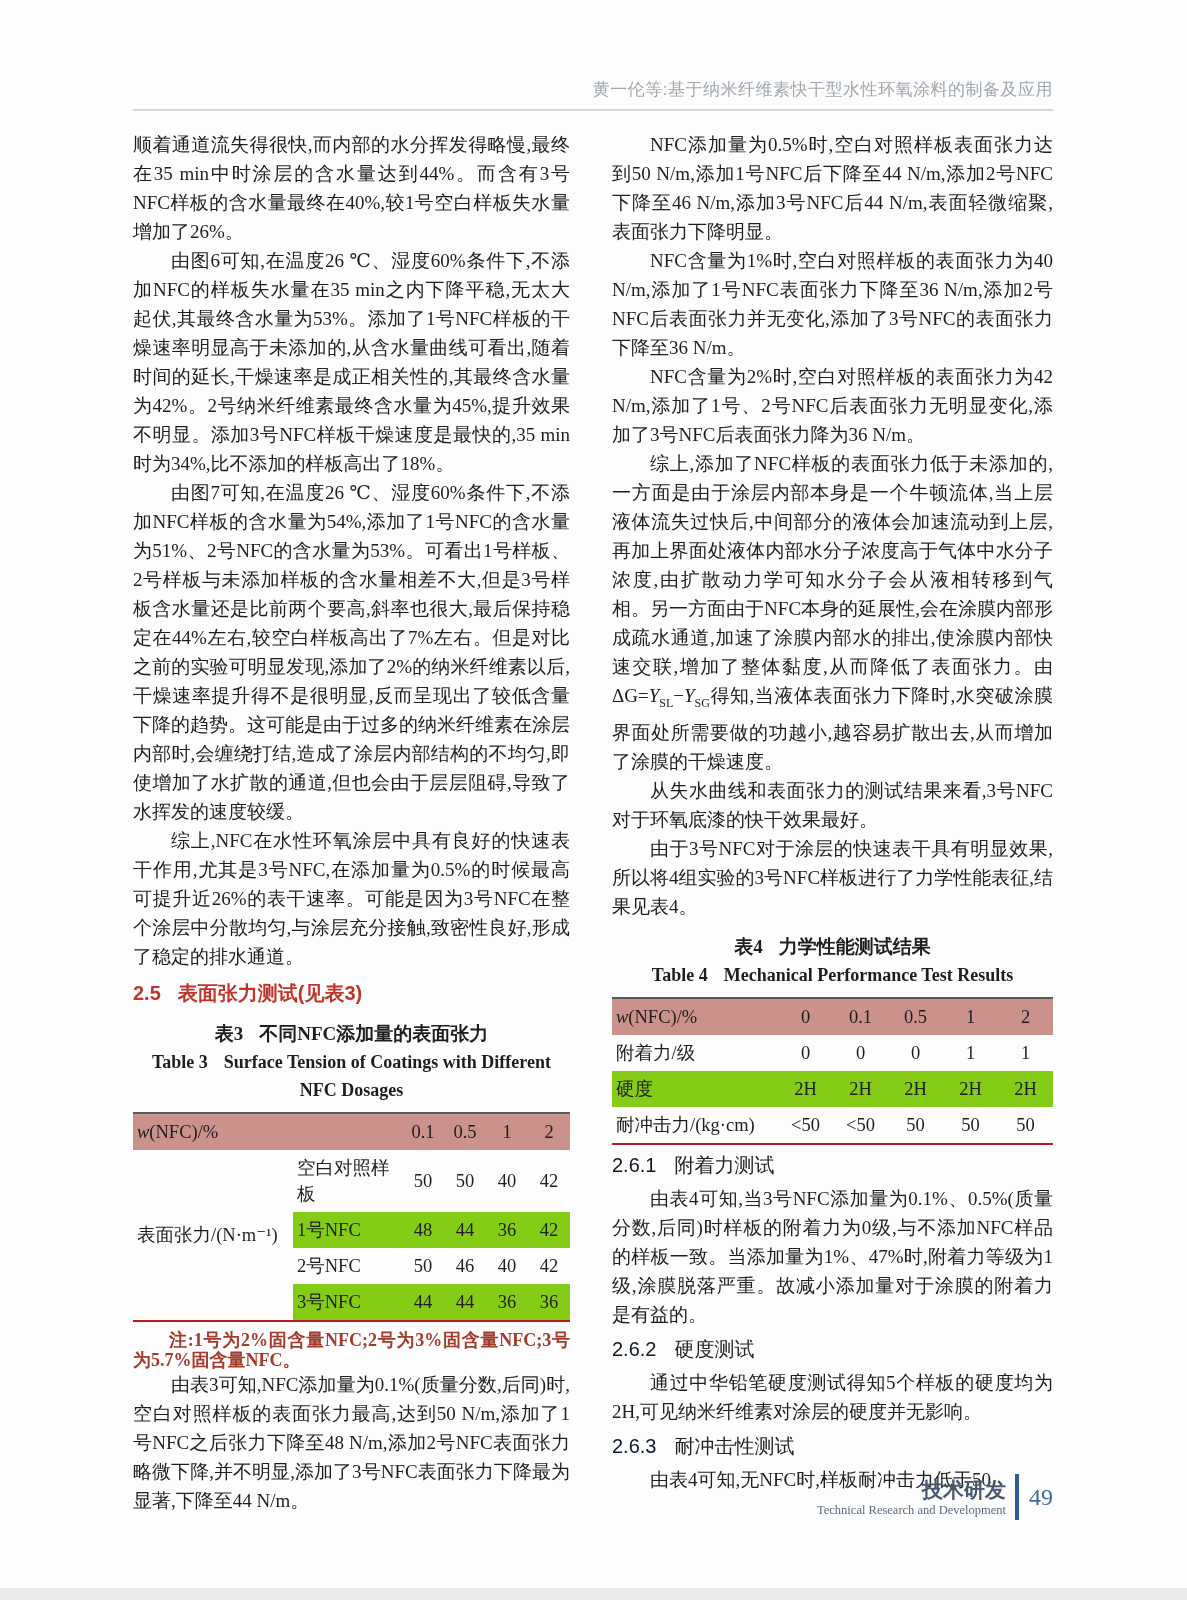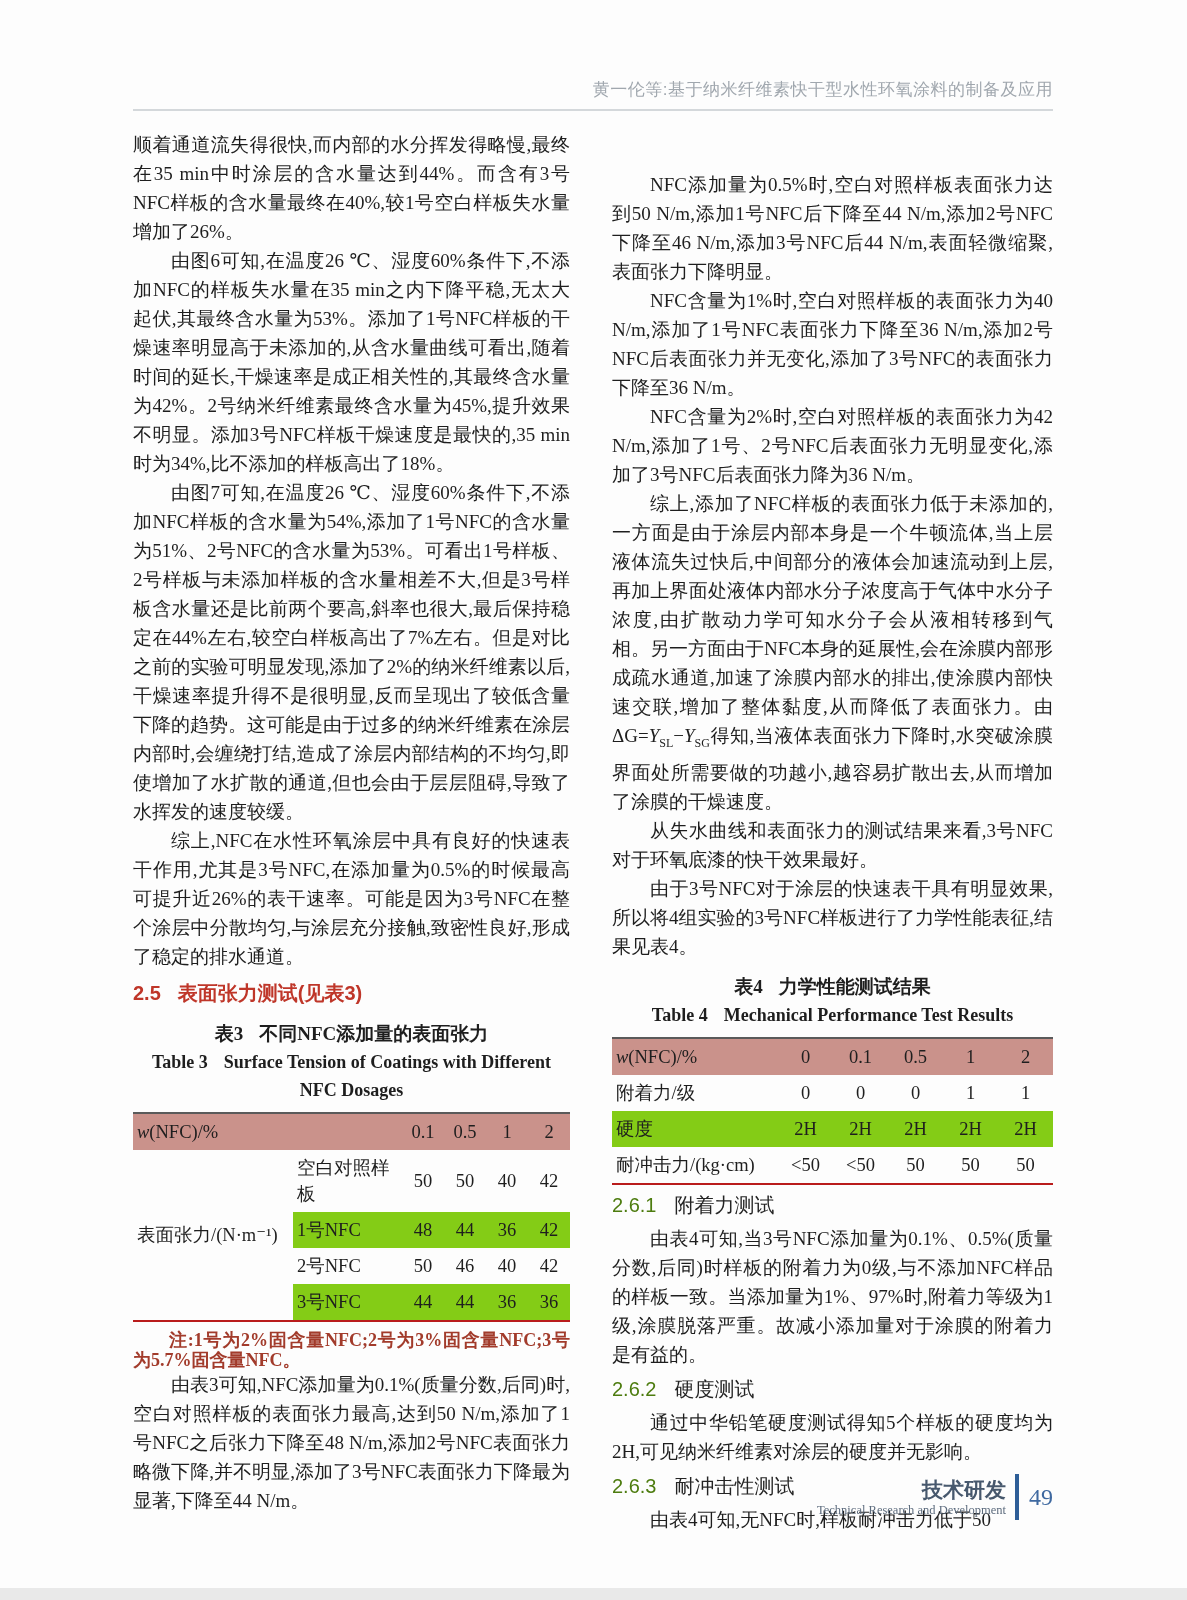--- a/index.html
+++ b/index.html
@@ -13,33 +13,33 @@
   .header{position:absolute; left:133px; top:78px; width:920px;}
   .header-title{
     text-align:right; font-family:"Liberation Sans","DejaVu Sans",sans-serif;
     font-size:17px; color:#a0a7ae; letter-spacing:.5px;
   }
   .header-rule{margin-top:8px; border-top:2px solid #d4d8db; height:0;}
 
   
   .col{position:absolute; top:130px; font-size:19px; line-height:29px; text-align:justify;}
   .col-left{left:133px; width:437px;}
-  .col-right{left:612px; width:441px;margin-top:40px;}
+  .col-right{left:612px; width:441px;}
   p.para{margin:0; text-indent:2em;}
   p.noindent{text-indent:0;}
   .mt{margin-top:28px;}
 
   
   .sec{
     display:flex; gap:17px; margin:7px 0 6px; text-indent:0;
     font-family:"Liberation Sans","DejaVu Sans",sans-serif;
     font-size:20px; font-weight:700; color:#bf3629; line-height:30px;
   }
   .subsec{display:flex; gap:18px; margin:5px 0 3px; text-indent:0; font-size:20px; line-height:31px;}
-  .subsec .num{font-family:"Liberation Sans","DejaVu Sans",sans-serif; color:#4d7c0f;}
+  .subsec .num{font-family:"Liberation Sans","DejaVu Sans",sans-serif; color:#0f172a;}
   .subsec .ttl{color:#242424;}
 
   
   .caption{ text-align:center; font-weight:700; font-size:19px; line-height:28px; margin-top:12px; text-indent:0;}
   .caption .cap-label{margin-right:16px;}
   .caption-en{font-size:18px; margin-top:0;}
 
   
   table.tbl{
     width:100%; border-collapse:collapse; table-layout:fixed;
@@ -206,21 +206,21 @@
           <td>50</td>
           <td>50</td>
         </tr>
       </tbody>
     </table>
 
     <div class="subsec">
       <span class="num">2.6.1</span>
       <span class="ttl">附着力测试</span>
     </div>
-    <p class="para">由表4可知,当3号NFC添加量为0.1%、0.5%(质量分数,后同)时样板的附着力为0级,与不添加NFC样品的样板一致。当添加量为1%、97%时,附着力等级为1级,涂膜脱落严重。故减小添加量对于涂膜的附着力是有益的。</p>
+    <p class="para">由表4可知,当3号NFC添加量为0.1%、0.5%(质量分数,后同)时样板的附着力为0级,与不添加NFC样品的样板一致。当添加量为1%、47%时,附着力等级为1级,涂膜脱落严重。故减小添加量对于涂膜的附着力是有益的。</p>
 
     <div class="subsec">
       <span class="num">2.6.2</span>
       <span class="ttl">硬度测试</span>
     </div>
     <p class="para">通过中华铅笔硬度测试得知5个样板的硬度均为2H,可见纳米纤维素对涂层的硬度并无影响。</p>
 
     <div class="subsec">
       <span class="num">2.6.3</span>
       <span class="ttl">耐冲击性测试</span>

